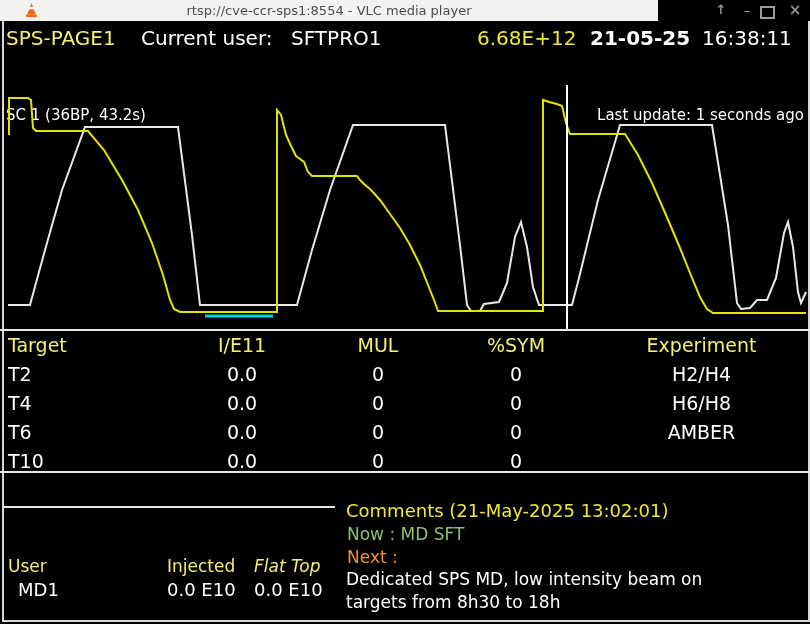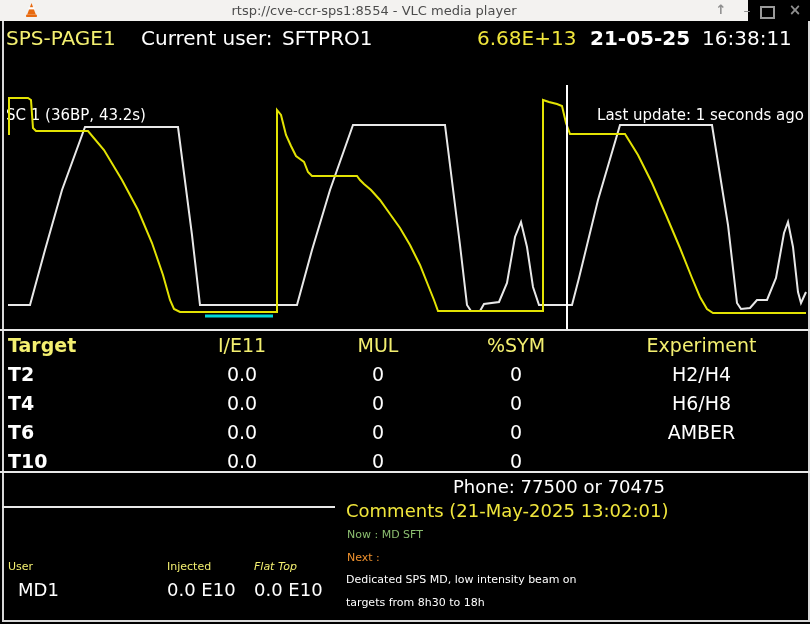--- a/index.html
+++ b/index.html
@@ -3,21 +3,21 @@
 <meta charset="utf-8">
 <style>
   html,body{margin:0;padding:0;background:#222;}
   #screen{
     position:relative;width:810px;height:624px;overflow:hidden;
     background:#000;font-family:"DejaVu Sans","Liberation Sans",sans-serif;
     outline:1px solid #111;
   }
   
   #titlebar{
-    position:absolute;left:0;top:0;width:748px;height:21px;
+    position:absolute;left:0;top:0;width:658px;height:21px;
     background:#f3f2f0;border-bottom:1px solid #c9c7c4;
     display:flex;align-items:center;
   }
   #titlebar .title{
     position:absolute;left:0;right:0;text-align:center;
     font-size:13px;color:#4c4c4c;line-height:21px;
   }
   #vlc-icon{position:absolute;left:24px;top:2px;width:15px;height:17px;}
   .winbtn{
     position:absolute;top:0;height:21px;width:22px;text-align:center;
@@ -33,28 +33,28 @@
   #frame{
     position:absolute;left:2px;top:0;width:804px;height:599px;
     border-left:2px solid #d8d8d8;border-right:2px solid #d8d8d8;border-bottom:2px solid #d8d8d8;
   }
   .ytext{color:#f3ef70;}
   .wtext{color:#ffffff;}
   .abs{position:absolute;white-space:pre;}
   .h20{font-size:20px;line-height:22px;}
   .h15{font-size:15px;line-height:17px;margin-top:46px;}
   .h18{font-size:18px;line-height:20px;}
-  .h17{font-size:11px;line-height:19px;}
+  .h17{font-size:17px;line-height:19px;}
   
   #chart{position:absolute;left:0;top:64px;width:810px;height:245px;}
   .sep{position:absolute;background:#e8e8e8;}
   
   #beamtable{position:absolute;left:0;top:310px;width:810px;}
   .trow{display:grid;grid-template-columns:167px 150px 122px 154px 217px;height:29px;line-height:29px;font-size:19px;}
-  .trow .c0{text-align:left;padding-left:8px;font-weight:bold;}
+  .trow .c0{text-align:left;padding-left:8px;}
   .trow .c1,.trow .c2,.trow .c3,.trow .c4{text-align:center;}
   
   .green{color:#8cbf70;}
   .orange{color:#f0922e;}
   .yellowtxt{color:#f0e63c;}
 </style>
 </head>
 <body>
 
 <div id="screen">
@@ -70,22 +70,22 @@
     <div class="winbtn" id="btn-min">–</div>
     <div class="winbtn" id="btn-max"></div>
     <div class="winbtn" id="btn-close">×</div>
   </div>
 
   <div id="content">
     <div id="frame"></div>
 
     <span class="abs h20 ytext" style="left:6px;top:6px;">SPS-PAGE1</span>
     <span class="abs h20 wtext" style="left:133px;top:6px;margin-left:8px;">Current user:</span>
-    <span class="abs h20 wtext" style="left:282px;top:6px;">SFTPRO1</span>
-    <span class="abs h20 yellowtxt" style="left:477px;top:6px;">6.68E+13</span>
+    <span class="abs h20 wtext" style="left:291px;top:6px;">SFTPRO1</span>
+    <span class="abs h20 yellowtxt" style="left:477px;top:6px;">6.68E+12</span>
     <span class="abs h20 wtext" style="left:590px;top:6px;font-weight:bold;">21-05-25</span>
     <span class="abs h20 wtext" style="left:702px;top:6px;">16:38:11</span>
 
     <span class="abs h15 wtext" style="left:6px;top:40px;">SC 1 (36BP, 43.2s)</span>
     <span class="abs h15 wtext" style="right:6px;top:40px;">Last update: 1 seconds ago</span>
 
     <svg id="chart" viewBox="0 0 810 245" preserveAspectRatio="none">
         <polyline points="8,220 30,220 45,165 62,105 85,42 178,42 192,150 200,220 297,220 312,165 330,105 353,40 445,40 460,160 467,220 471,226 480,226 484,219 499,217 507,198 515,152 521,137 527,162 533,202 539,220 572,220 579,193 598,115 620,40 712,40 728,140 737,218 741,224 750,223 757,215 767,215 776,193 784,148 788,137 793,162 798,207 801,218 806,207" fill="none" stroke="#e8e8e8" stroke-width="2"></polyline>
         <polyline points="9,50 9,13 28,13 31,15 33,43 36,46 88,46 104,65 122,95 138,125 152,158 163,190 170,215 174,224 180,227 277,227 277,25 281,30 286,50 291,61 296,71 300,74 304,77 308,87 312,91 357,91 360,95 364,99 371,105 380,115 390,129 400,143 410,160 420,180 428,200 434,215 438,226 543,226 543,15 549,17 557,19 562,21 566,38 570,49 625,49 638,70 652,98 666,130 680,163 692,193 700,212 707,224 713,228 806,228" fill="none" stroke="#e3e303" stroke-width="2"></polyline>
         <polyline points="205,231 273,231" fill="none" stroke="#00d8d8" stroke-width="3"></polyline>
@@ -126,21 +126,20 @@
         <span class="c4">AMBER</span>
       </div>
       <div class="trow wtext">
         <span class="c0">T10</span>
         <span class="c1">0.0</span>
         <span class="c2">0</span>
         <span class="c3">0</span>
       </div>
     </div>
 
-    <span class="abs h18 wtext" style="left:453px;top:456px;">Phone: 77500 or 70475</span>
     <span class="abs h18 yellowtxt" style="left:346px;top:480px;">Comments (21-May-2025 13:02:01)</span>
     <span class="abs h17 green" style="left:347px;top:504px;">Now : MD SFT</span>
     <span class="abs h17 orange" style="left:347px;top:527px;">Next :</span>
     <span class="abs h17 wtext" style="left:346px;top:549px;">Dedicated SPS MD, low intensity beam on</span>
     <span class="abs h17 wtext" style="left:346px;top:572px;">targets from 8h30 to 18h</span>
 
     <span class="abs h17 ytext" style="left:8px;top:536px;">User</span>
     <span class="abs h18 wtext" style="left:18px;top:559px;">MD1</span>
     <span class="abs h17 ytext" style="left:167px;top:536px;">Injected</span>
     <span class="abs h18 wtext" style="left:167px;top:559px;">0.0 E10</span>

